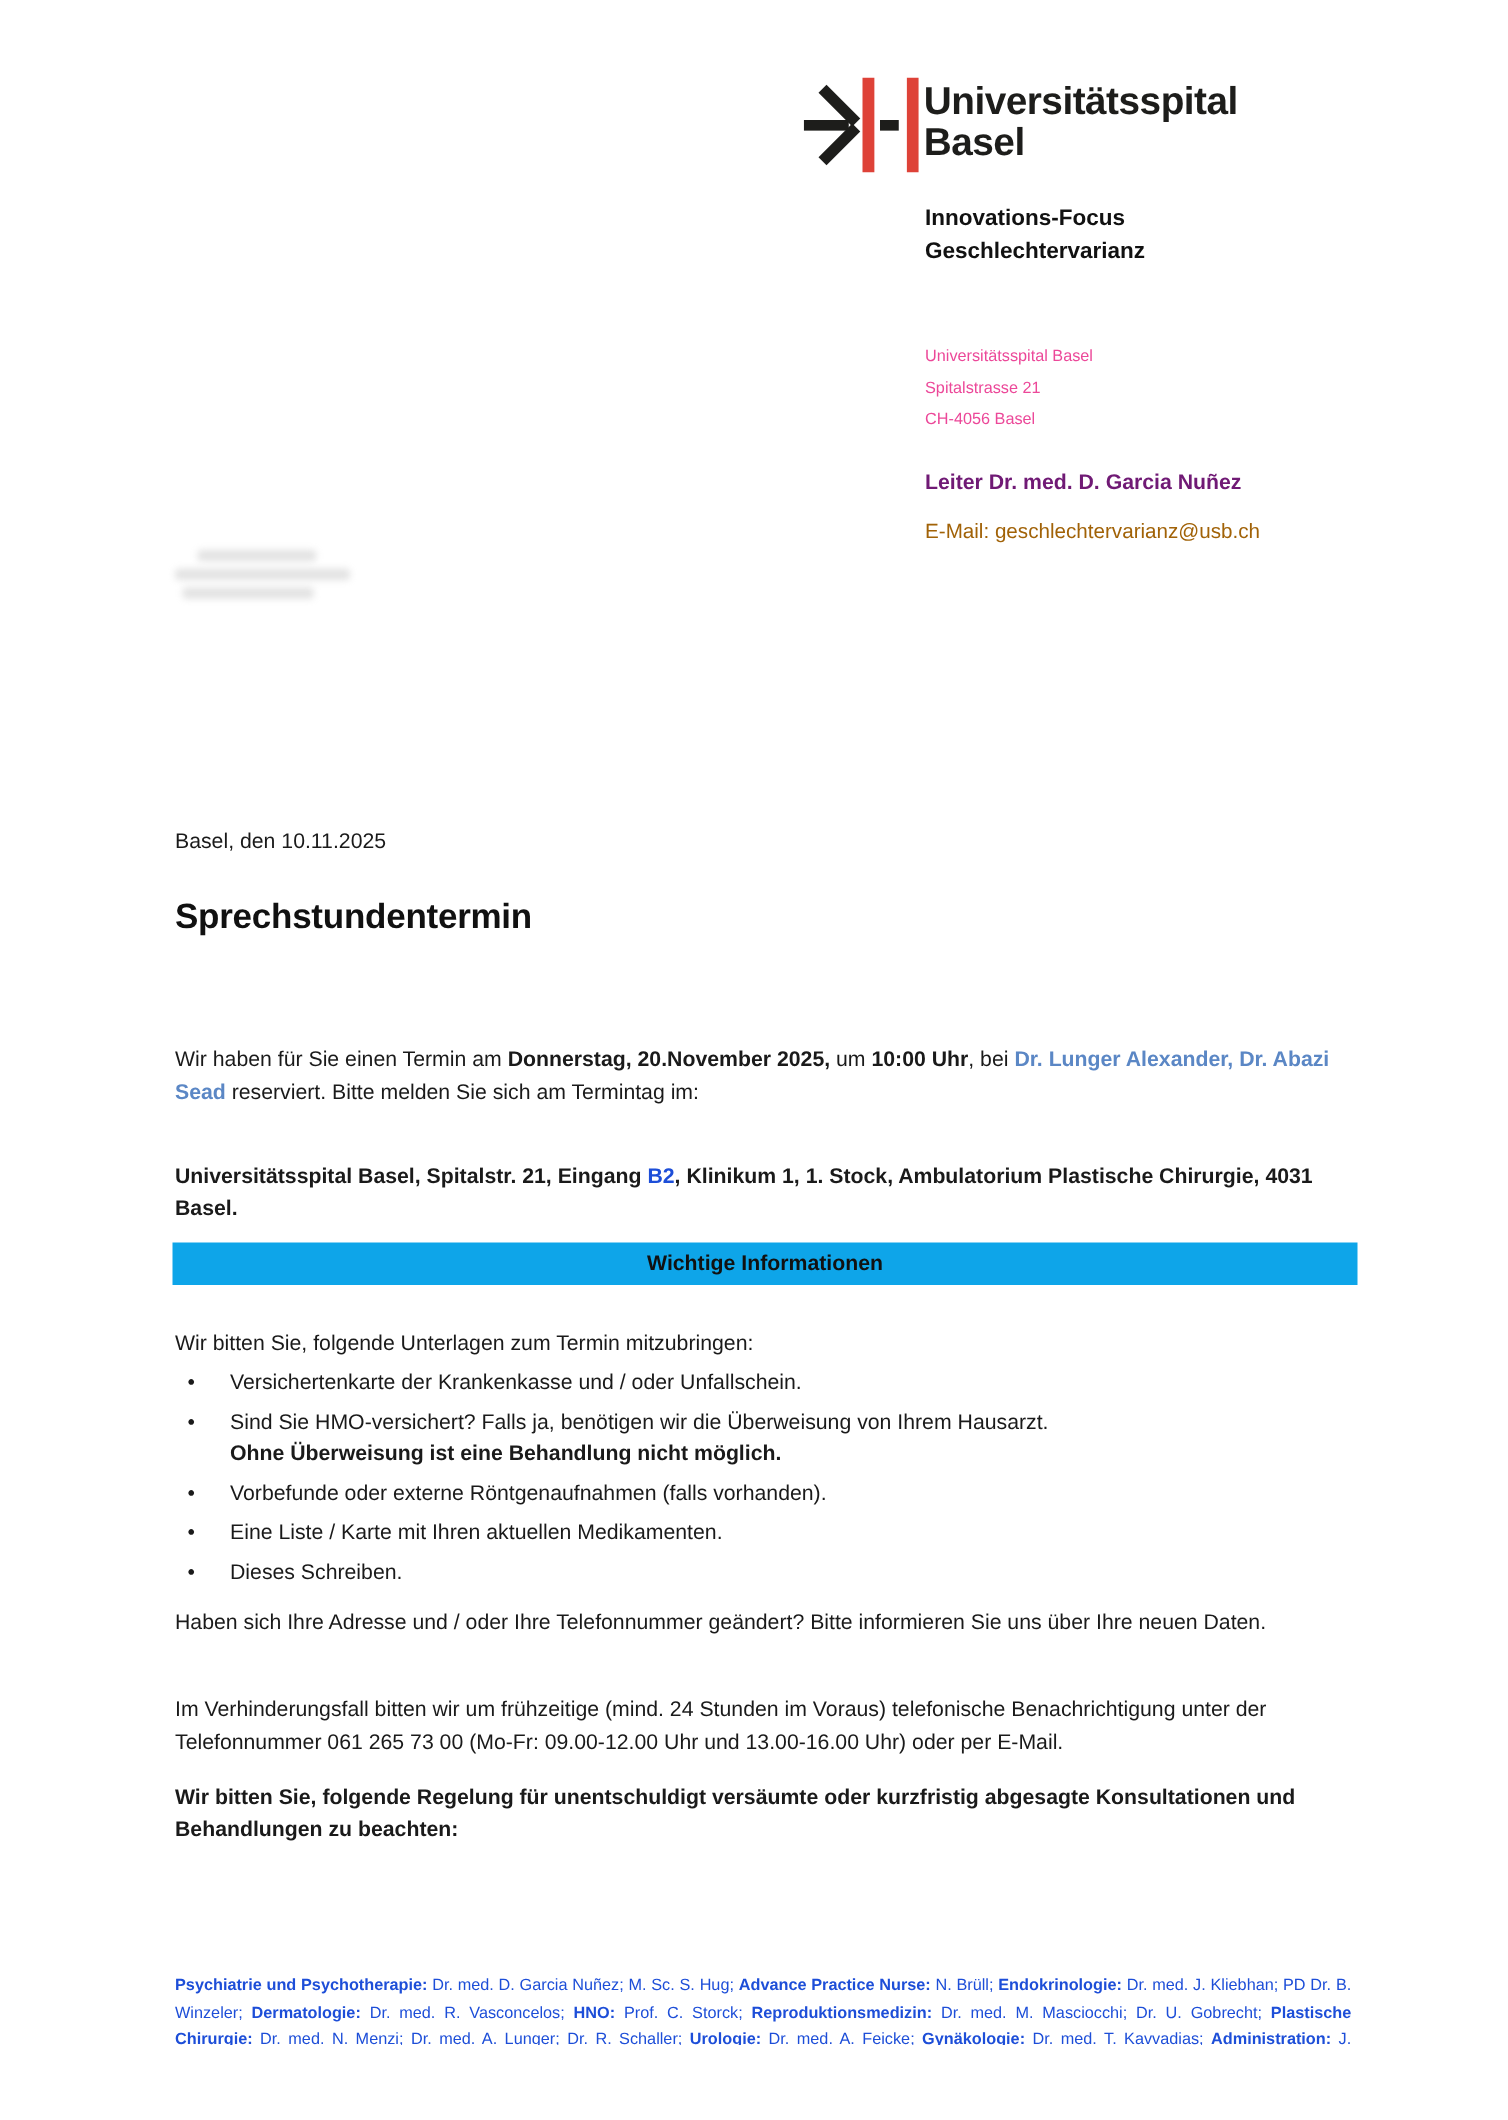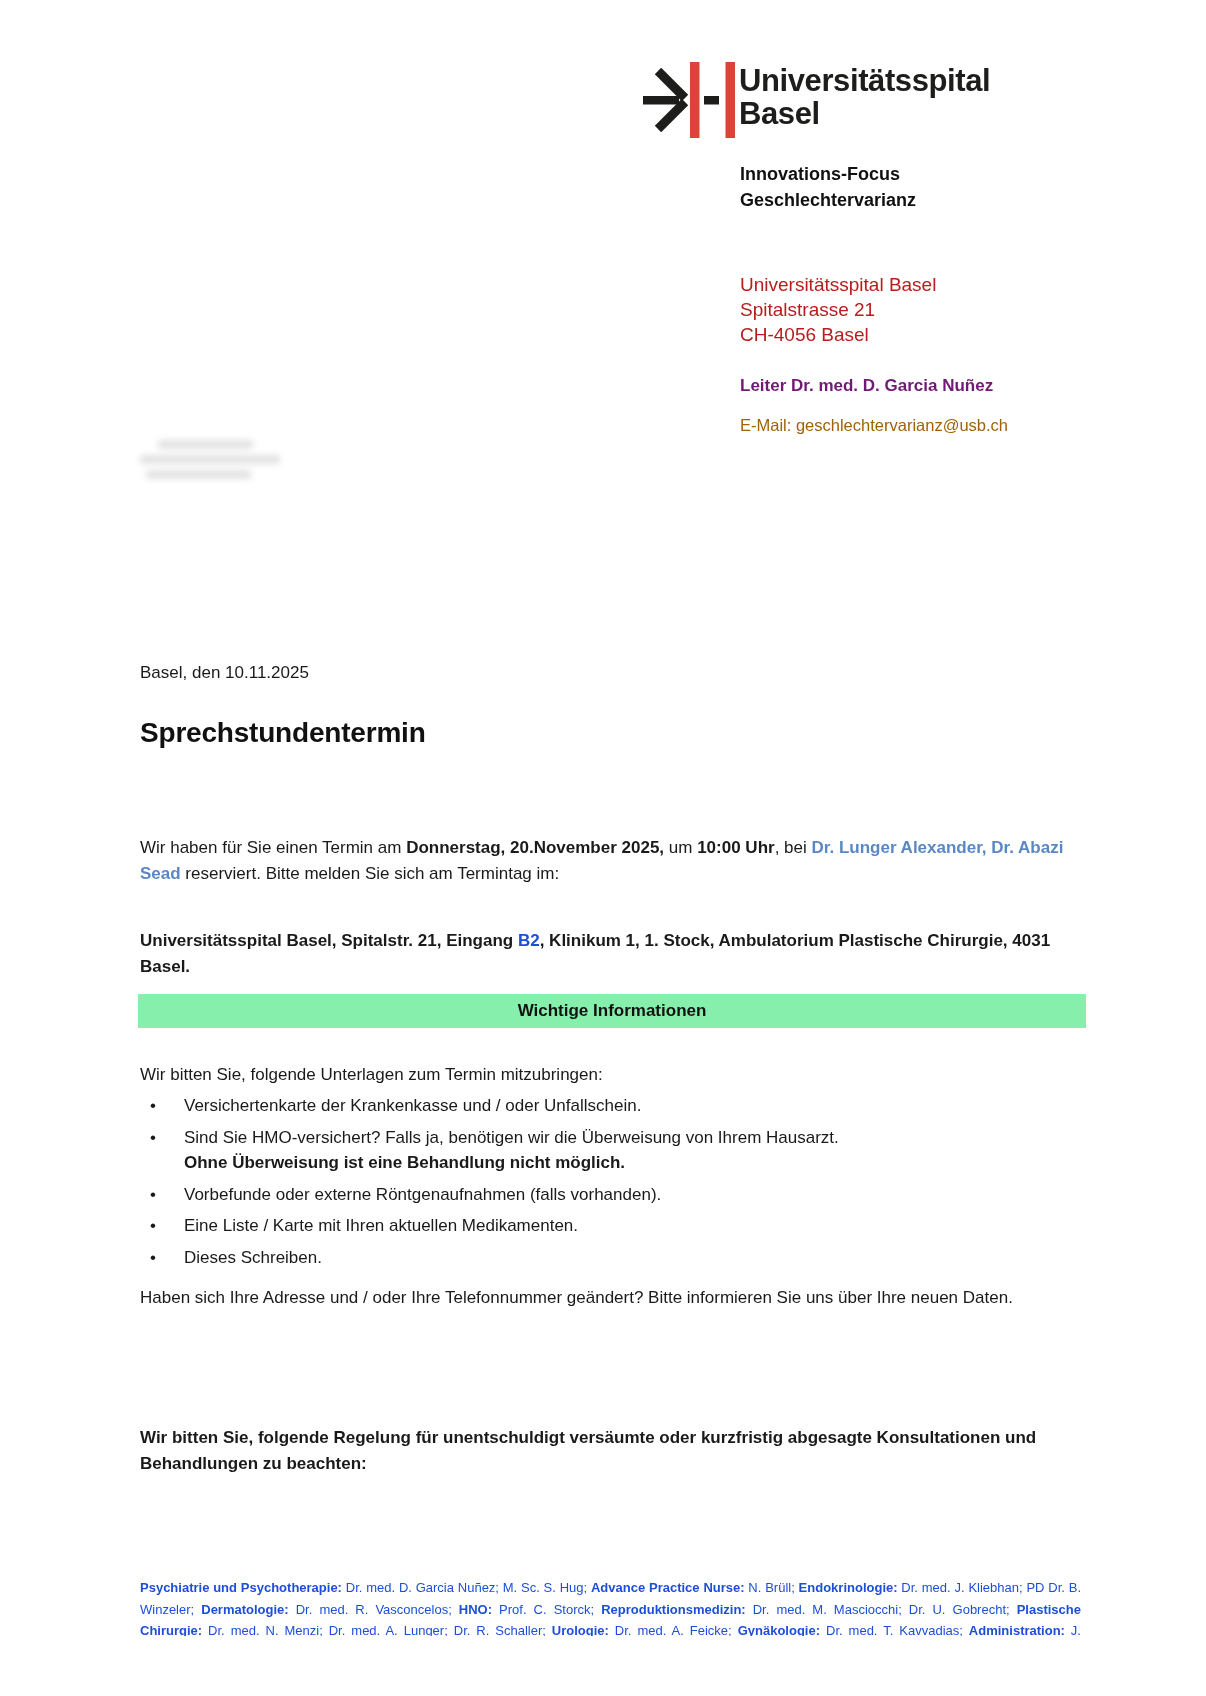--- a/index.html
+++ b/index.html
@@ -22,21 +22,21 @@
     left:739px;top:64px;
     font-size:31px;font-weight:700;line-height:33px;
     letter-spacing:-0.4px;color:#1d1d1b;
   }
   .dept{
     left:740px;top:161px;
     font-size:18px;font-weight:700;line-height:26px;color:#111;
   }
   .sender{
     left:740px;top:272px;
-    font-size:19px;line-height:25px;color:#b91c1c;
+    font-size:13px;line-height:25px;color:#ec4899;
   }
   .leiter{
     left:740px;top:376px;
     font-size:17px;font-weight:700;color:#701a75;
   }
   .email{
     left:740px;top:416px;
     font-size:16.5px;color:#a16207;
   }
 
@@ -52,21 +52,21 @@
 
   
   .content{left:140px;width:946px;font-size:17px;line-height:25.5px;}
   .dateline{top:660px;}
   .title{top:716px;font-size:28px;font-weight:700;line-height:34px;letter-spacing:-0.2px;color:#111;}
   .greeting{top:789px;}
   .para1{top:835px;}
   .para2{top:928px;font-weight:700;}
   .infobar{
     left:138px;top:994px;width:948px;height:34px;
-    background:#86efac;
+    background:#0ea5e9;
     font-size:17px;font-weight:700;line-height:34px;text-align:center;color:#111;
   }
   .bring-intro{top:1062px;}
   .bullets{top:1093px;}
   .bullet{position:relative;padding-left:44px;margin-bottom:6px;line-height:25.5px;}
   .bullet .dot{
     position:absolute;left:10px;top:0;
     font-size:17px;line-height:25.5px;
   }
   .addr-change{top:1285px;}
@@ -157,20 +157,21 @@
       <span class="rich"><span>Eine Liste / Karte mit Ihren aktuellen Medikamenten.</span></span>
     </div>
     <div class="bullet">
       <span class="dot">•</span>
       <span class="rich"><span>Dieses Schreiben.</span></span>
     </div>
   </div>
 
   <div class="abs content addr-change">Haben sich Ihre Adresse und / oder Ihre Telefonnummer geändert? Bitte informieren Sie uns über Ihre neuen Daten.</div>
 
+  <div class="abs content cancellation">Im Verhinderungsfall bitten wir um frühzeitige (mind. 24 Stunden im Voraus) telefonische Benachrichtigung unter der Telefonnummer 061 265 73 00 (Mo-Fr: 09.00-12.00 Uhr und 13.00-16.00 Uhr) oder per E-Mail.</div>
 
   <div class="abs content regulation">Wir bitten Sie, folgende Regelung für unentschuldigt versäumte oder kurzfristig abgesagte Konsultationen und Behandlungen zu beachten:</div>
 
   <div class="abs footer">
     <span class="rich"><span class="b">Psychiatrie und Psychotherapie:</span><span> Dr. med. D. Garcia Nuñez; M. Sc. S. Hug; </span><span class="b">Advance Practice Nurse:</span><span> N. Brüll; </span><span class="b">Endokrinologie:</span><span> Dr. med. J. Kliebhan; PD Dr. B. Winzeler; </span><span class="b">Dermatologie:</span><span> Dr. med. R. Vasconcelos; </span><span class="b">HNO:</span><span> Prof. C. Storck; </span><span class="b">Reproduktionsmedizin:</span><span> Dr. med. M. Masciocchi; Dr. U. Gobrecht; </span><span class="b">Plastische Chirurgie:</span><span> Dr. med. N. Menzi; Dr. med. A. Lunger; Dr. R. Schaller; </span><span class="b">Urologie:</span><span> Dr. med. A. Feicke; </span><span class="b">Gynäkologie:</span><span> Dr. med. T. Kavvadias; </span><span class="b">Administration:</span><span> J. Bühlmayer; I. Matic</span></span>
   </div>
 
   <div class="abs edge-strip"></div>
 
 </div>

